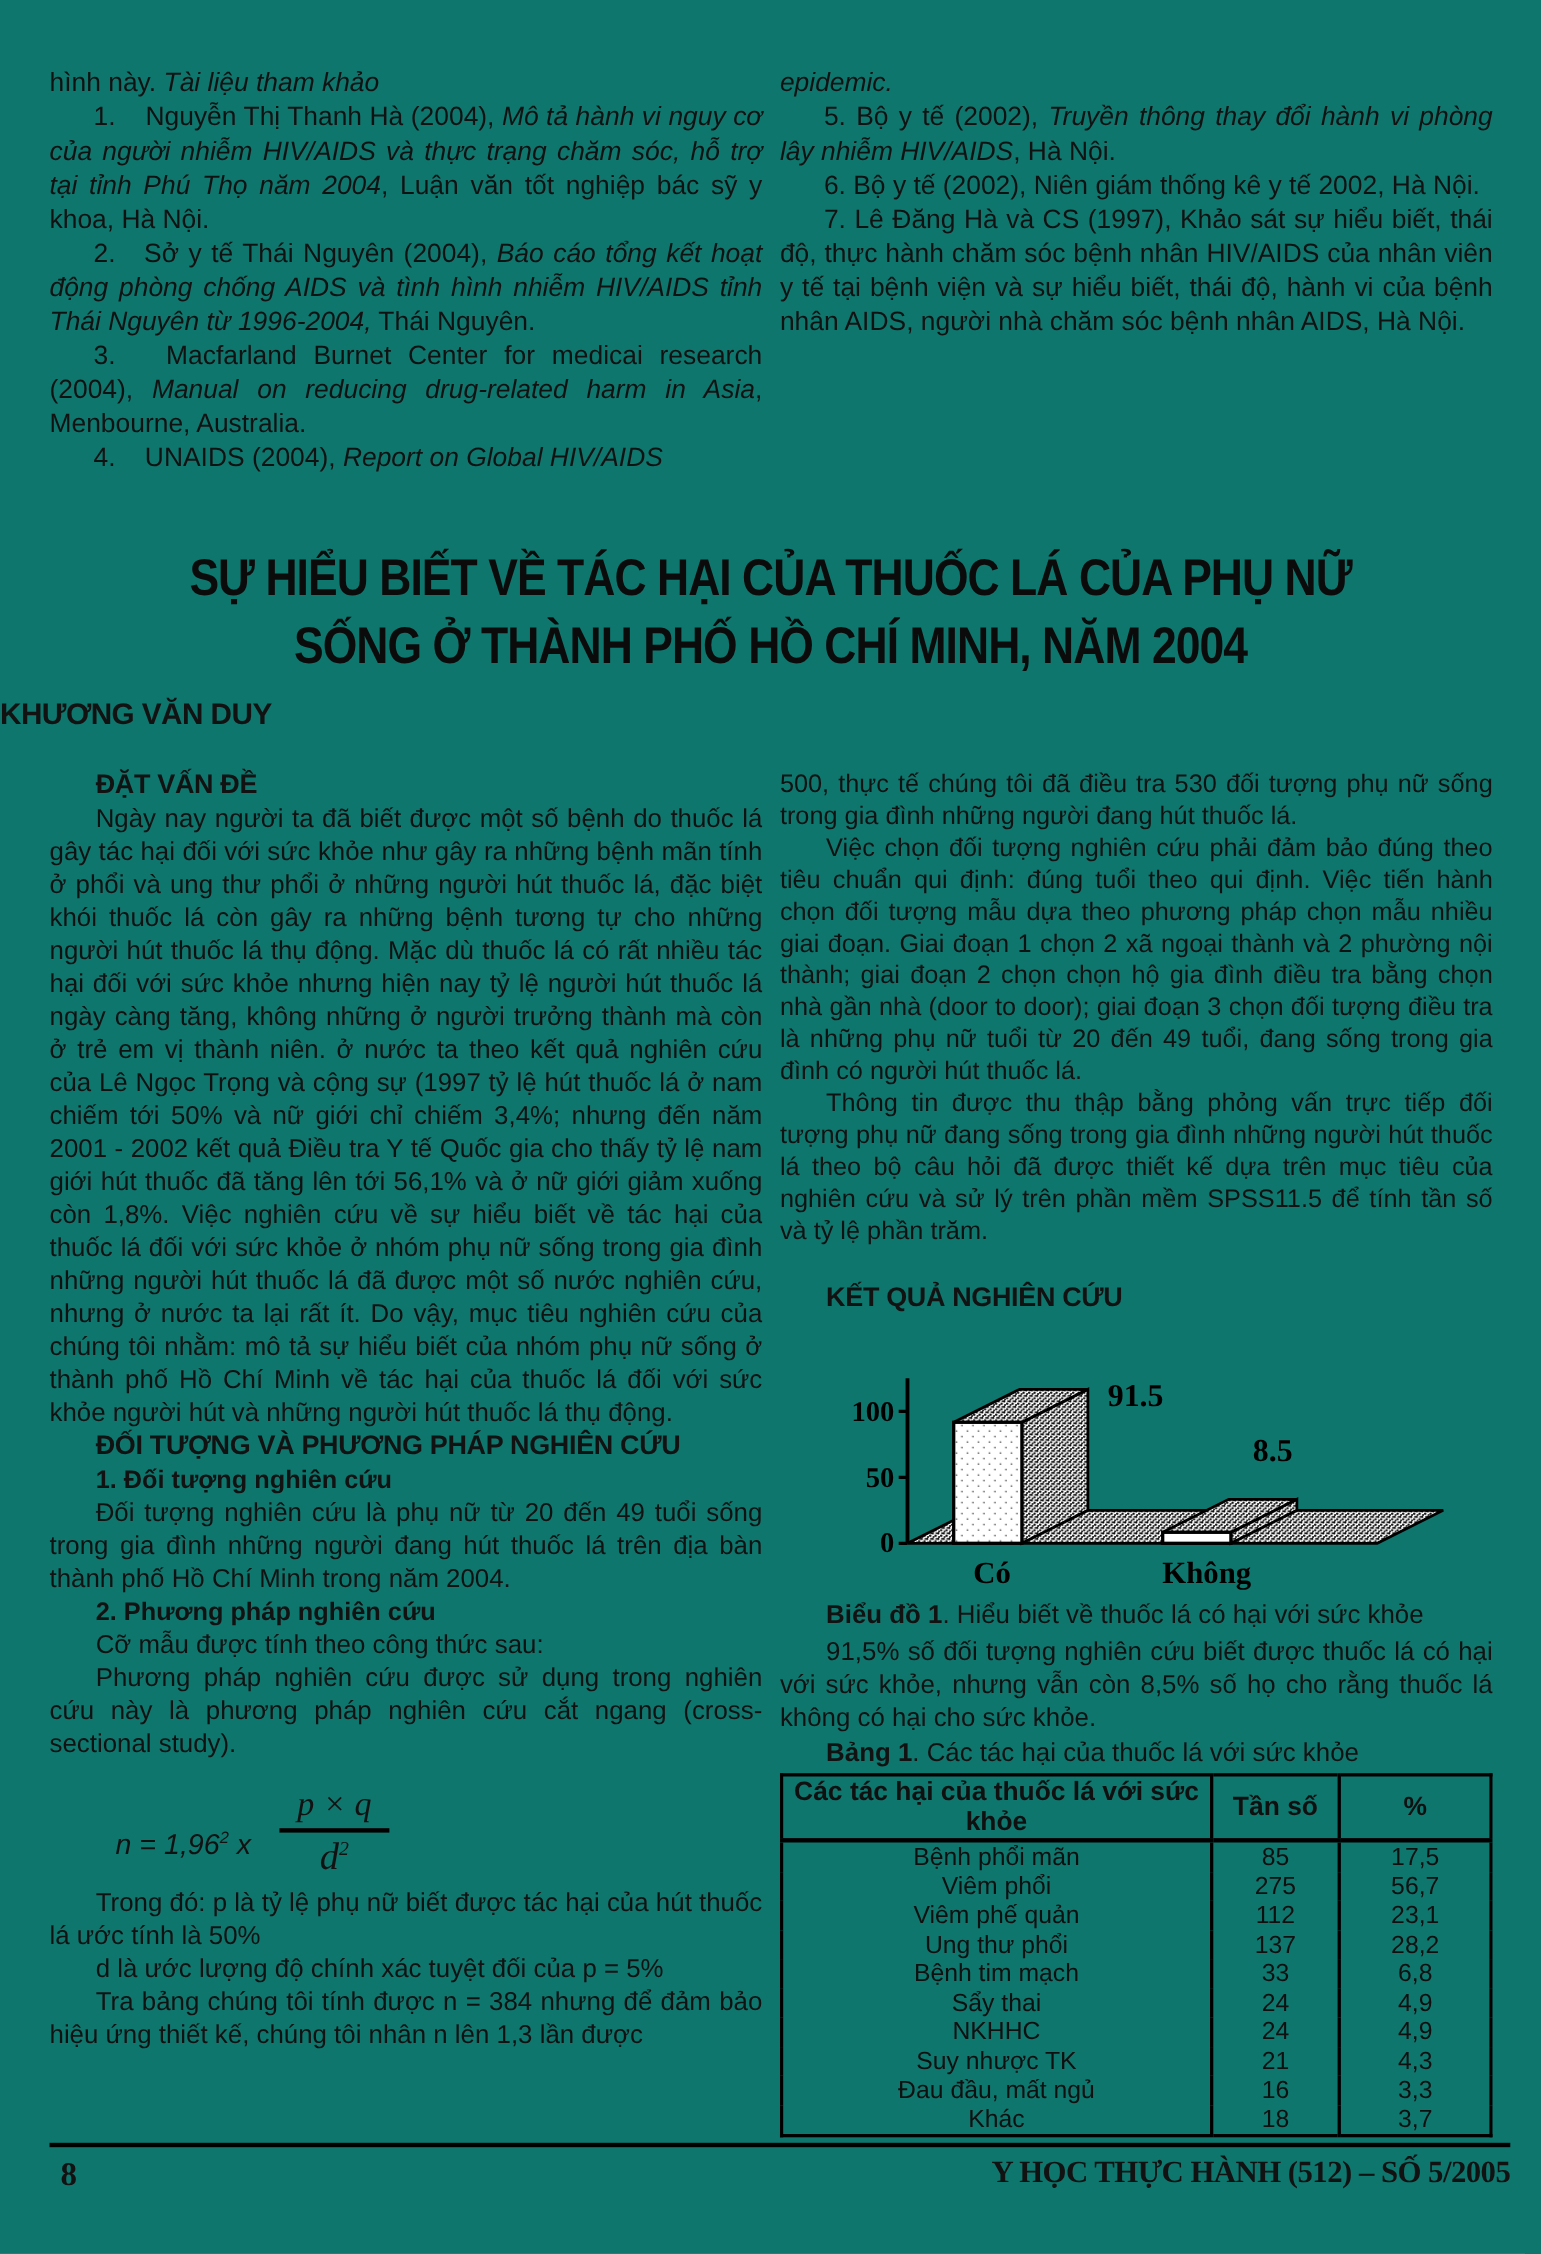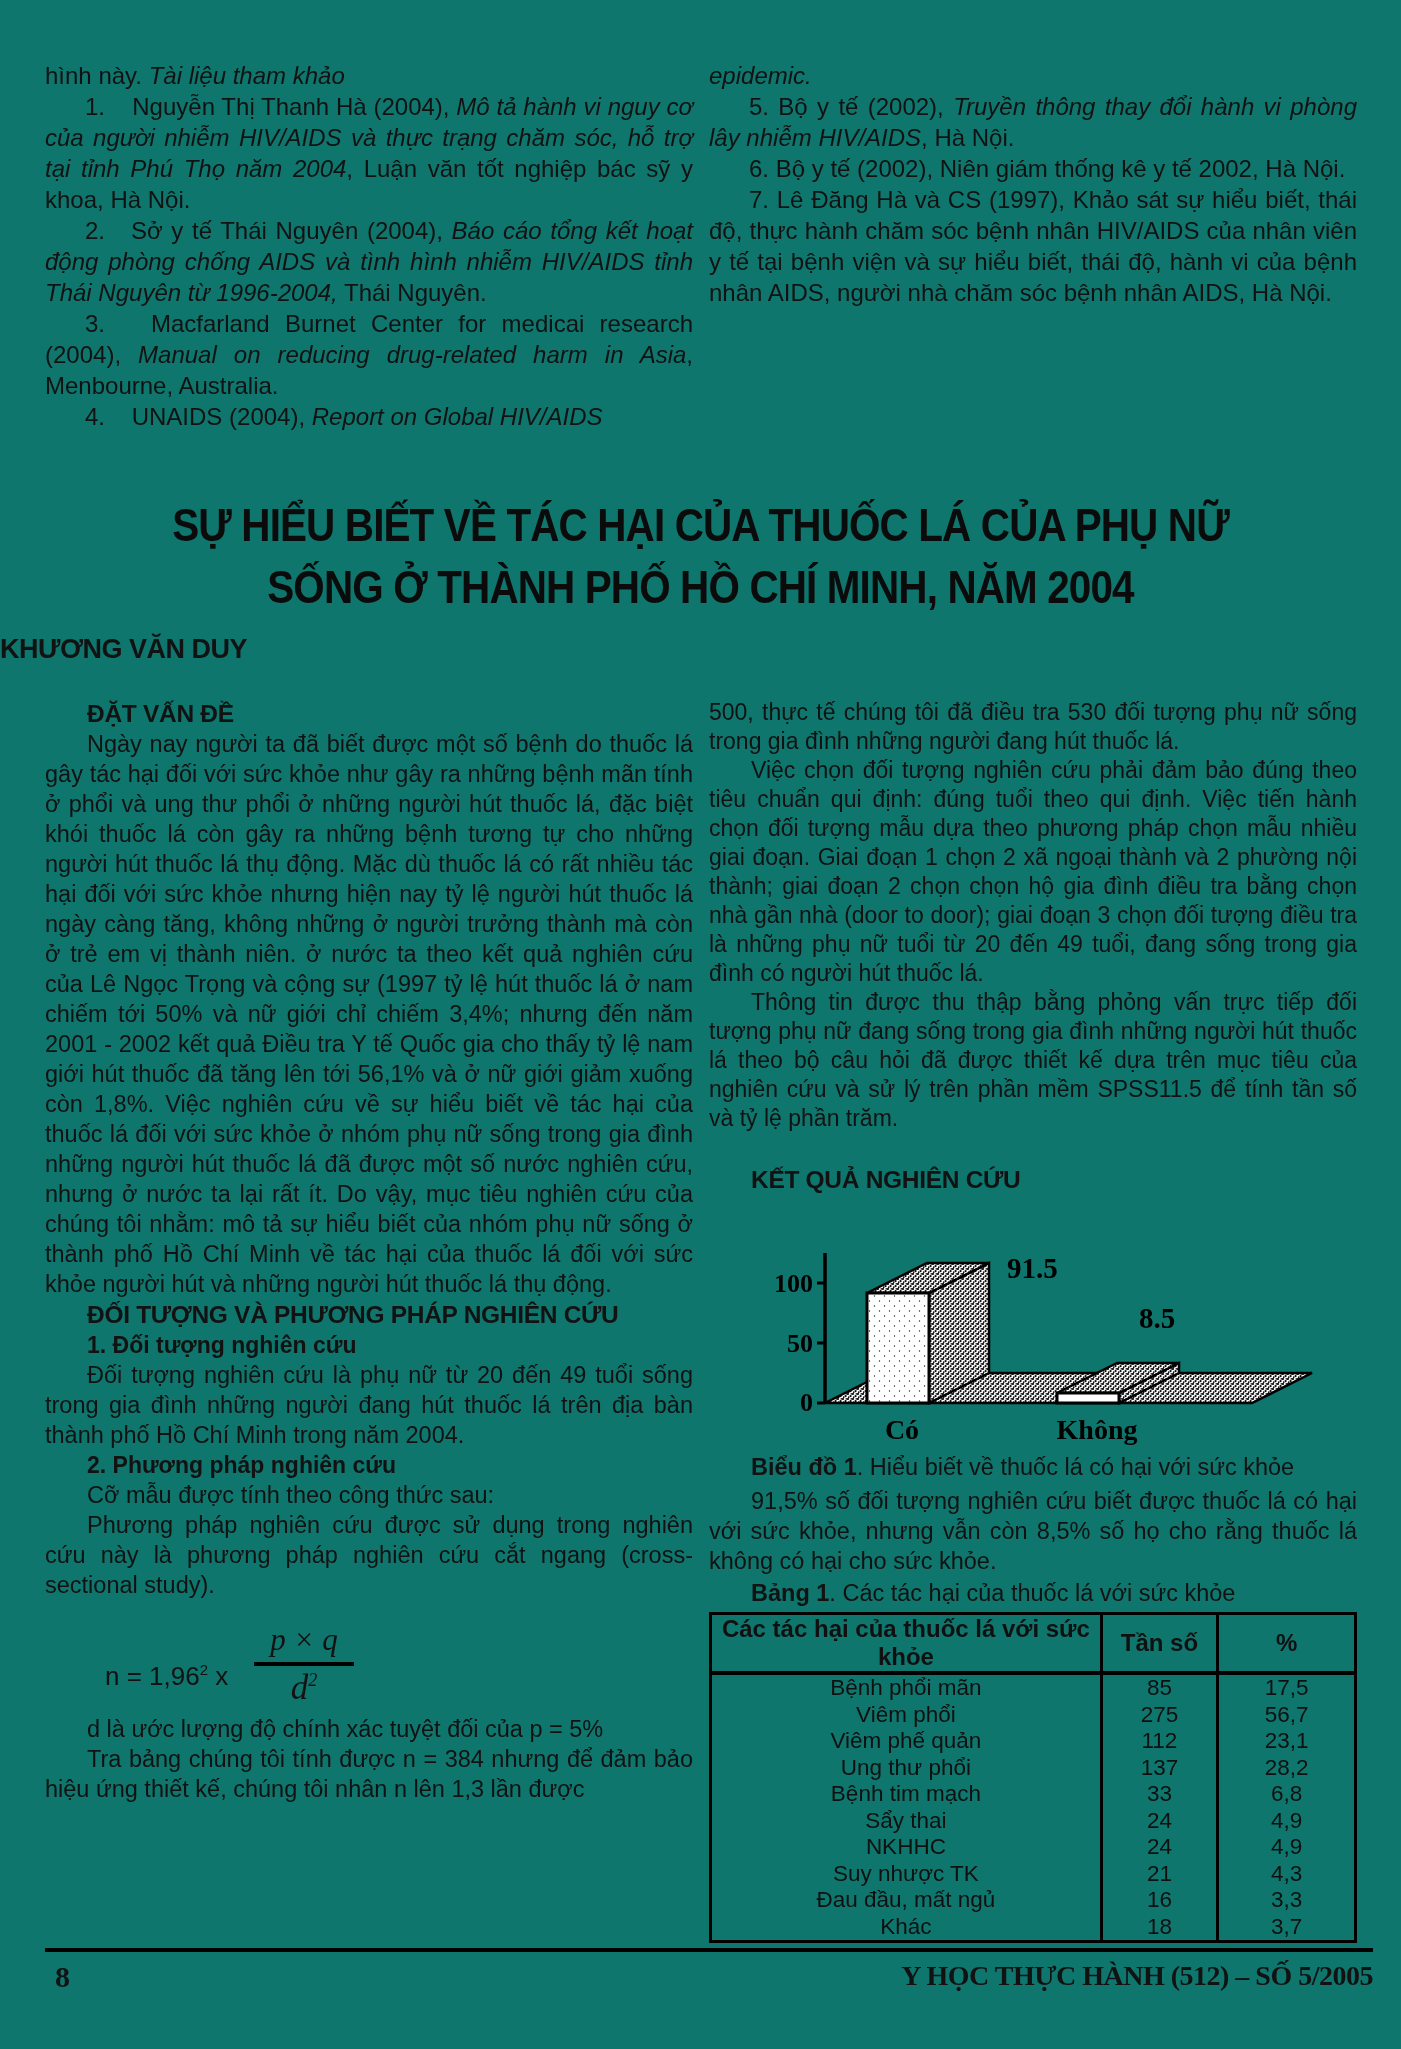--- a/index.html
+++ b/index.html
@@ -28,21 +28,21 @@
     font-weight:bold;font-size:27px;letter-spacing:-0.5px;}
   
   .main{position:absolute;top:698px;left:45px;width:1312px;display:flex;gap:16px;}
   .mcol{width:648px;height:1248px;overflow:hidden;position:relative;}
   .mcol p{margin:0;text-align:justify;font-size:23.5px;line-height:30px;text-indent:42px;}
   .mcol p.noindent{text-indent:0;}
   .h-sec{font-weight:bold;font-size:24.5px;line-height:31px;margin:0 0 0 42px;letter-spacing:-0.3px;white-space:nowrap;}
   .h-sub{font-weight:bold;font-size:23px;line-height:30px;margin:0 0 0 42px;}
   
   .formula{display:flex;align-items:flex-end;margin:4px 0 6px 60px;height:104px;}
-  .flead{font-size:26px;padding-bottom:16px;}
+  .flead{font-size:26px;padding-bottom:16px;font-style:italic;}
   .flead sup{font-size:15px;}
   .frac{display:inline-flex;flex-direction:column;align-items:center;margin-left:26px;
         font-family:"Liberation Serif", serif;font-style:italic;justify-content:space-between;}
   .frac .num{font-size:31px;border-bottom:4px solid #000;padding:0 16px 4px 16px;}
   .frac .den{font-size:35px;padding-top:2px;}
   .frac sup{font-size:18px;}
   
   .rtext{position:absolute;top:0;left:0;width:648px;max-height:460px;overflow:hidden;}
   .rtext p{font-size:23px;line-height:29px;}
   .rhead{position:absolute;top:466px;left:0;width:648px;}
@@ -109,20 +109,21 @@
       <div class="h-sub">2. Phương pháp nghiên cứu</div>
       <p>Cỡ mẫu được tính theo công thức sau:</p>
       <p>Phương pháp nghiên cứu được sử dụng trong nghiên cứu này là phương pháp nghiên cứu cắt ngang (cross-sectional study).</p>
       <div class="formula">
         <span class="flead"><span>n = 1,96</span><sup>2</sup><span> x</span></span>
         <span class="frac">
           <span class="num">p × q</span>
           <span class="den"><span>d</span><sup>2</sup></span>
         </span>
       </div>
+      <p>Trong đó: p là tỷ lệ phụ nữ biết được tác hại của hút thuốc lá ước tính là 50%</p>
       <p>d là ước lượng độ chính xác tuyệt đối của p = 5%</p>
       <p>Tra bảng chúng tôi tính được n = 384 nhưng để đảm bảo hiệu ứng thiết kế, chúng tôi nhân n lên 1,3 lần được</p>
     </div>
 
     <div class="mcol">
       <div class="rtext">
         <p class="noindent">500, thực tế chúng tôi đã điều tra 530 đối tượng phụ nữ sống trong gia đình những người đang hút thuốc lá.</p>
         <p>Việc chọn đối tượng nghiên cứu phải đảm bảo đúng theo tiêu chuẩn qui định: đúng tuổi theo qui định. Việc tiến hành chọn đối tượng mẫu dựa theo phương pháp chọn mẫu nhiều giai đoạn. Giai đoạn 1 chọn 2 xã ngoại thành và 2 phường nội thành; giai đoạn 2 chọn chọn hộ gia đình điều tra bằng chọn nhà gần nhà (door to door); giai đoạn 3 chọn đối tượng điều tra là những phụ nữ tuổi từ 20 đến 49 tuổi, đang sống trong gia đình có người hút thuốc lá.</p>
         <p>Thông tin được thu thập bằng phỏng vấn trực tiếp đối tượng phụ nữ đang sống trong gia đình những người hút thuốc lá theo bộ câu hỏi đã được thiết kế dựa trên mục tiêu của nghiên cứu và sử lý trên phần mềm SPSS11.5 để tính tần số và tỷ lệ phần trăm.</p>
       </div>

